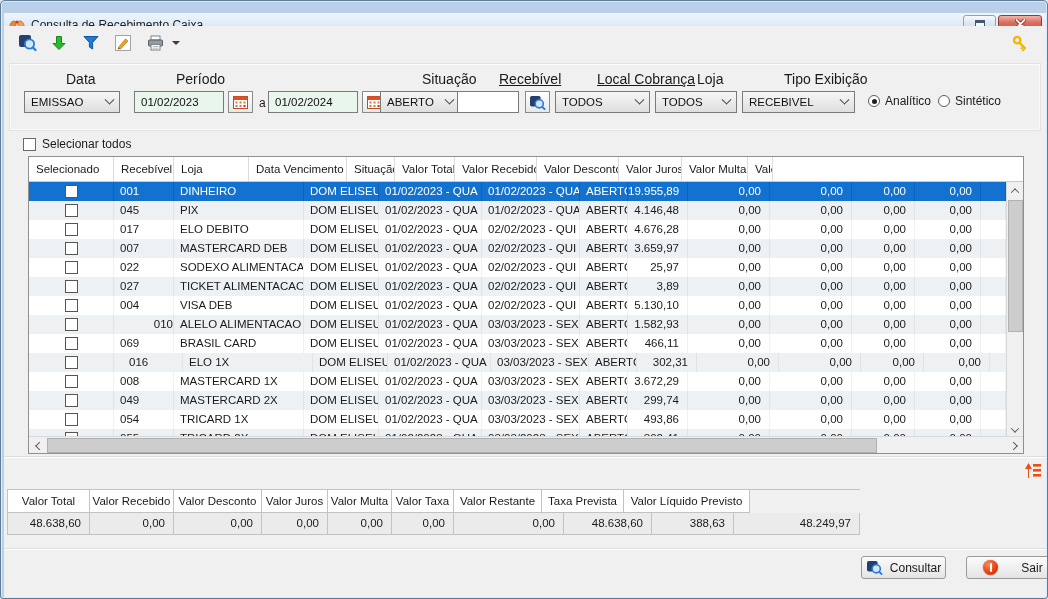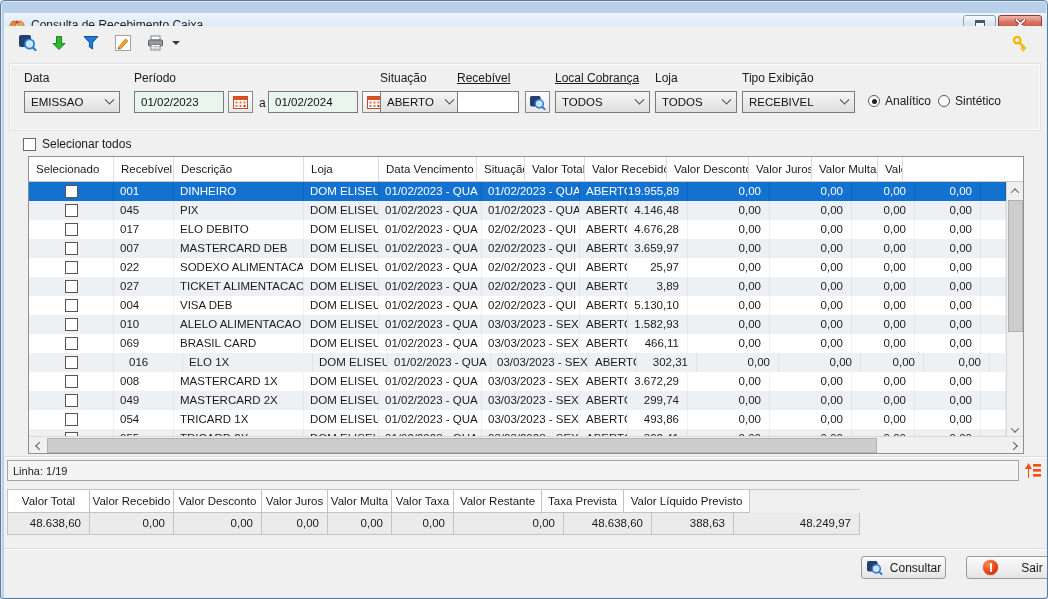--- a/index.html
+++ b/index.html
@@ -14,21 +14,21 @@
   .restore-glyph{width:10px;height:8px;border:1px solid #41586e;border-top-width:3px;background:#f4f8fb;}
   .win-btn.close{width:44px;background:linear-gradient(#f0b6ab,#d9705f 40%,#c44a38);border:1px solid #8f3b30;}
   .body{position:absolute;left:3px;top:25px;width:1042px;height:571px;background:#f0f0f0;}
   
   .toolbar{position:absolute;left:0;top:0;width:100%;height:33px;display:flex;align-items:center;padding-left:12px;gap:10px;}
   .tool-btn{width:22px;height:20px;display:flex;align-items:center;justify-content:center;}
   .print-caret{width:0;height:0;border-left:4px solid transparent;border-right:4px solid transparent;border-top:4px solid #3c3c3c;margin-left:-4px;}
   .key-slot{position:absolute;right:16px;top:8px;}
   
   .filter-panel{position:absolute;left:5px;top:37px;width:1032px;height:68px;border:1px solid #e2e2e2;box-shadow:inset 0 0 0 1px #fafafa;background:#f0f0f0;}
-  .flabel{position:absolute;top:7px;font-size:12px;color:#1a1a1a;}
+  .flabel{position:absolute;top:7px;font-size:14px;color:#1a1a1a;margin-left:42px;}
   .flabel.link{text-decoration:underline;}
   .fctrl{position:absolute;top:27px;height:22px;font-size:11.5px;}
   .combo{display:flex;align-items:center;justify-content:space-between;padding:0 6px 0 6px;background:linear-gradient(#f6f6f6,#dfdfdf);border:1px solid #7a7a7a;color:#111;}
   .chev{width:7px;height:7px;border-right:1.4px solid #444;border-bottom:1.4px solid #444;transform:rotate(45deg) translate(-2px,-2px);}
   .datefield{background:#e9f6ed;border:1px solid #7a7a7a;display:flex;align-items:center;padding-left:6px;color:#111;}
   .textfield{background:#fff;border:1px solid #7a7a7a;}
   .iconbtn{background:linear-gradient(#ffffff,#e8e8e8);border:1px solid #8a8a8a;display:flex;align-items:center;justify-content:center;}
   .aword{font-size:12px;color:#1a1a1a;}
   .radio{display:flex;align-items:center;gap:5px;font-size:12px;color:#1a1a1a;}
   .radio .rb{width:12px;height:12px;border:1px solid #5a5a5a;border-radius:50%;background:#fff;position:relative;}
@@ -245,21 +245,20 @@
 
     <div class="selectall">
       <span class="cbx"></span>
       <span>Selecionar todos</span>
     </div>
 
     <div class="grid">
       <div class="ghead">
           <div class="hcell" style="width: 85px;">Selecionado</div>
           <div class="hcell" style="width: 60px;">Recebível</div>
-          <div class="hcell" style="width: 130px;">Descrição</div>
           <div class="hcell" style="width: 75px;">Loja</div>
           <div class="hcell" style="width: 98px;">Data Vencimento</div>
           <div class="hcell" style="width: 48px;">Situação</div>
           <div class="hcell" style="width: 60px;">Valor Total</div>
           <div class="hcell" style="width: 82px;">Valor Recebido</div>
           <div class="hcell" style="width: 82px;">Valor Desconto</div>
           <div class="hcell" style="width: 63px;">Valor Juros</div>
           <div class="hcell" style="width: 66px;">Valor Multa</div>
           <div class="hcell" style="width: 25px;">Valor Taxa</div>
         </div>
@@ -380,21 +379,21 @@
             <div class="gcell ar" style="width: 82px;">0,00</div>
             <div class="gcell ar" style="width: 82px;">0,00</div>
             <div class="gcell ar" style="width: 63px;">0,00</div>
             <div class="gcell ar" style="width: 66px;">0,00</div>
             <div class="gcell al" style="width: 25px;"></div>
           </div>
           <div class="grow alt">
             <div class="gcell ac" style="width: 85px;">
               <span class="rowcheck"></span>
             </div>
-            <div class="gcell al" style="width: 60px;">010</div>
+            <div class="gcell al" style="width: 60px; text-align: right;">010</div>
             <div class="gcell al" style="width: 130px;">ALELO ALIMENTACAO</div>
             <div class="gcell al" style="width: 75px;">DOM ELISEU</div>
             <div class="gcell al" style="width: 103px;">01/02/2023 - QUA</div>
             <div class="gcell al" style="width: 98px;">03/03/2023 - SEX</div>
             <div class="gcell al" style="width: 48px;">ABERTO</div>
             <div class="gcell ar" style="width: 60px;">1.582,93</div>
             <div class="gcell ar" style="width: 82px;">0,00</div>
             <div class="gcell ar" style="width: 82px;">0,00</div>
             <div class="gcell ar" style="width: 63px;">0,00</div>
             <div class="gcell ar" style="width: 66px;">0,00</div>
@@ -517,23 +516,20 @@
             <span class="ch left"></span>
           </div>
         <div class="hthumb"></div>
         <div class="sarrow" style="right:0;top:0">
             <span class="ch right"></span>
           </div>
       </div>
     </div>
 
     <div class="statusline"></div>
-    <div class="statusbar">
-      <span>Linha: 1/19</span>
-    </div>
     <div class="status-icon">
       <svg width="18" height="20" viewBox="0 0 18 20">
         <path d="M4,9 L1,9 L4.5,3 L8,9 L5,9 L5,18 L4,18 Z" fill="#ee4f12"></path>
         <rect x="9" y="4" width="8" height="2.6" fill="#ee4f12"></rect>
         <rect x="9" y="9" width="8" height="2.6" fill="#ee4f12"></rect>
         <rect x="9" y="14" width="8" height="2.6" fill="#ee4f12"></rect>
       </svg>
     </div>
 
     <div class="summary">

